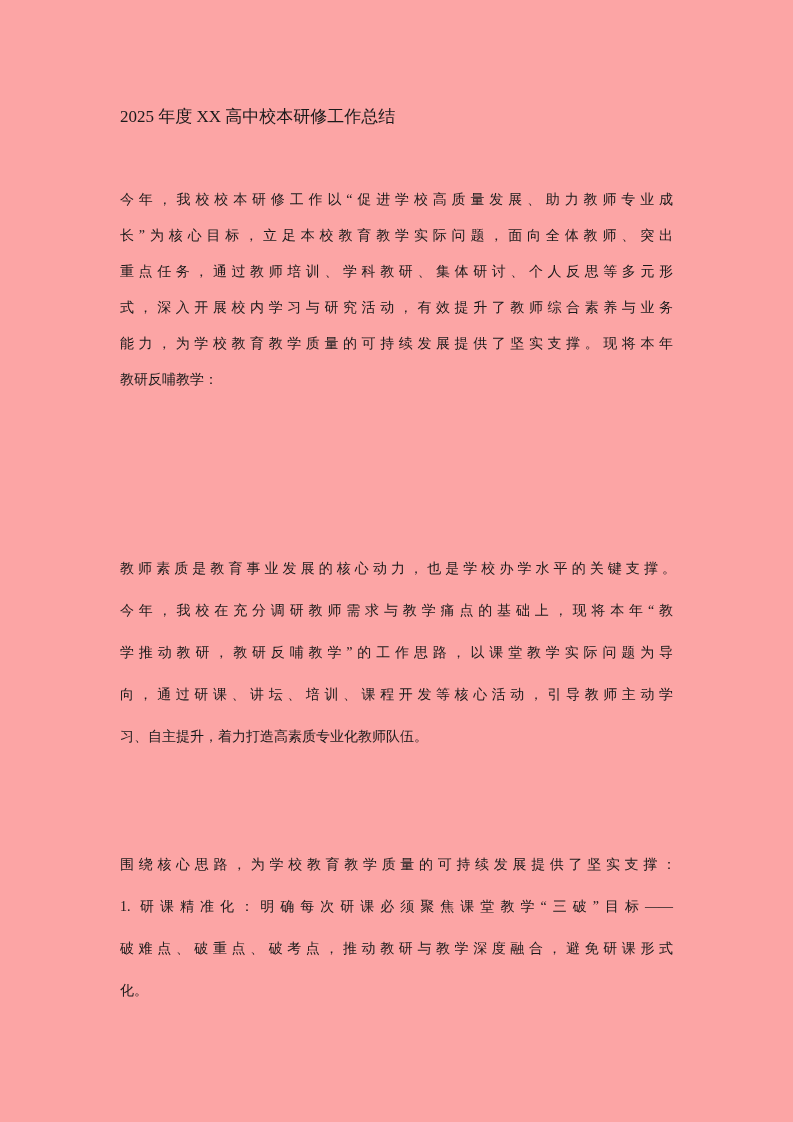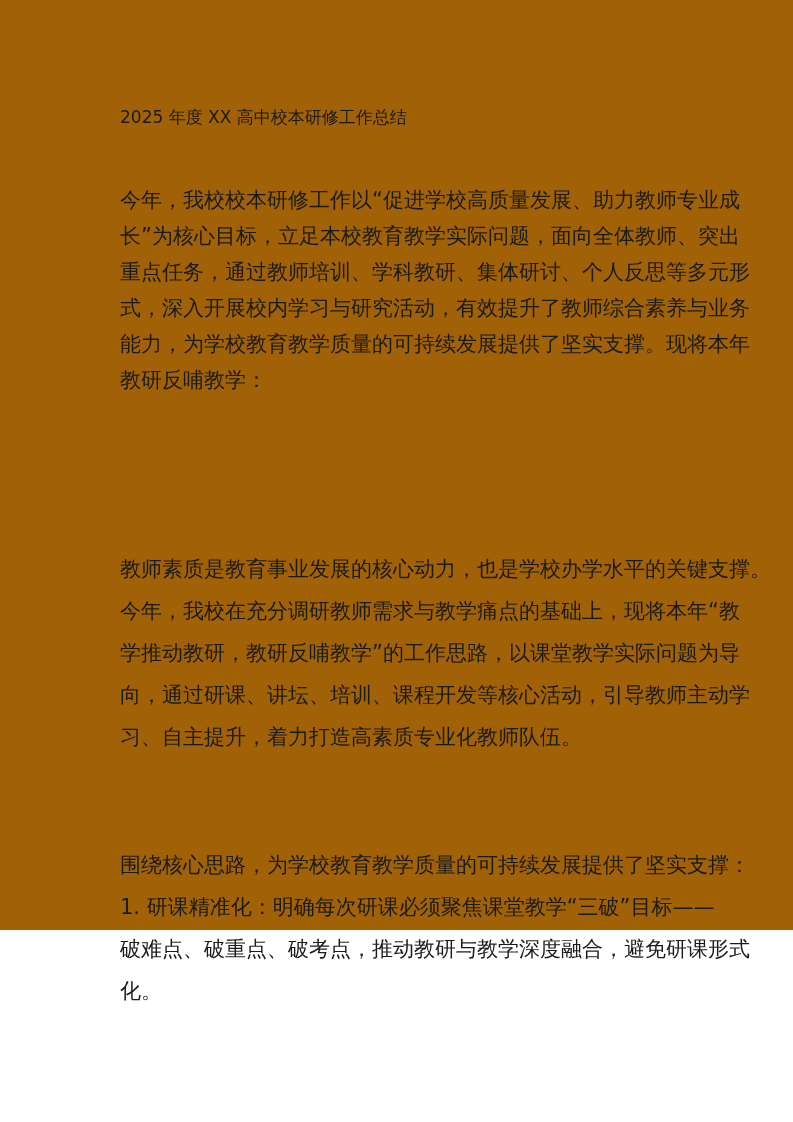--- a/index.html
+++ b/index.html
@@ -1,19 +1,19 @@
 <!DOCTYPE html>
 <html><head>
 <meta charset="utf-8">
 <style>
   html, body { margin: 0; padding: 0; background: #ffffff; }
   body { width: 793px; height: 1122px; position: relative; overflow: hidden;
          font-family: "DejaVu Sans", "Liberation Sans", sans-serif; color: #1a1a1a; }
-  .page { position: absolute; left: 0; top: 0; width: 793px; height: 930px; background: #a16207; }
-  .line { position: absolute; left: 120px; font-size: 21px; line-height: 24px; white-space: nowrap; }
+  .page { position: absolute; left: 0; top: 0; width: 793px; height: 1122px; background: #fca5a5; font-family: Liberation Serif, serif; }
+  .line { position: absolute; left: 120px; font-size: 14px; line-height: 24px; white-space: nowrap; }
   .just { width: 553px; text-align: justify; text-align-last: justify; }
   .title { top: 105px; font-size: 17px; }
 </style>
 </head>
 <body>
 
 <div class="page">
   <div class="line title">2025 年度 XX 高中校本研修工作总结</div>
 
   <div>

